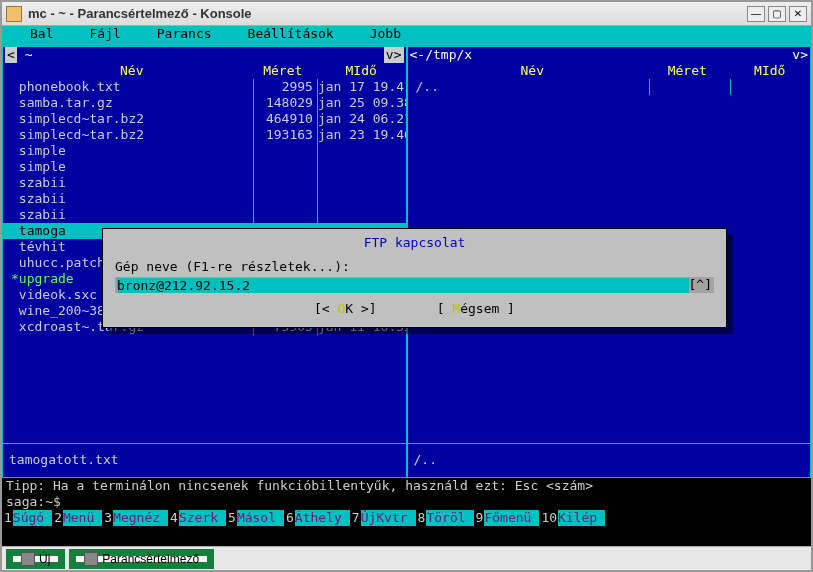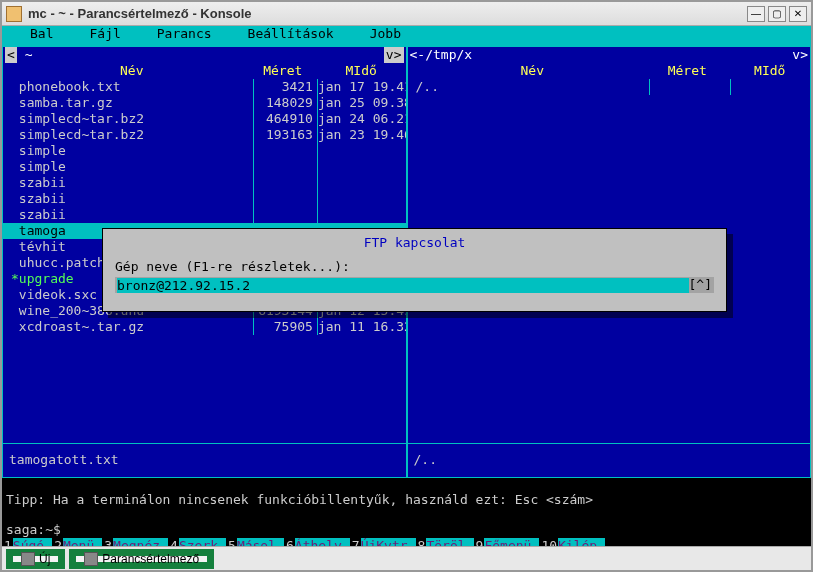--- a/index.html
+++ b/index.html
@@ -126,21 +126,21 @@
   .file-row .sz, .file-row .dt { color: inherit; }
   .panel-status {
     border-top: 1px solid #00c0c0;
     height: 34px;
     padding: 8px 6px 0 6px;
     color: #ccc;
   }
   .tip-line {
     color: #ccc;
     background: #000;
-    padding: 14px 4px;
+    padding: 0 4px;
     white-space: pre;
   }
   .prompt-line {
     color: #ccc;
     padding: 0 4px;
     white-space: pre;
   }
   .fkeys {
     display: flex;
     height: 16px;
@@ -251,21 +251,21 @@
           <span class="path">&nbsp;<span>~</span></span>
           <span style="flex:1"></span>
           <span class="arrow-btn">v&gt;</span>
         </div>
         <div class="panel-header">
           <span class="col col-name-l">Név</span>
           <span class="col col-size-l">Méret</span>
           <span class="col col-date-l">MIdő</span>
         </div>
         <div class="panel-body" id="left-body">
-            <div class="file-row sep-vert"><span class="nm col-name-l"> phonebook.txt</span><span class="sz col-size-l">3421</span><span class="dt col-date-l">jan 17 19.41</span></div>
+            <div class="file-row sep-vert"><span class="nm col-name-l"> phonebook.txt</span><span class="sz col-size-l">2995</span><span class="dt col-date-l">jan 17 19.41</span></div>
             <div class="file-row sep-vert"><span class="nm col-name-l"> samba.tar.gz</span><span class="sz col-size-l">148029</span><span class="dt col-date-l">jan 25 09.38</span></div>
             <div class="file-row sep-vert"><span class="nm col-name-l"> simplecd~tar.bz2</span><span class="sz col-size-l">464910</span><span class="dt col-date-l">jan 24 06.21</span></div>
             <div class="file-row sep-vert"><span class="nm col-name-l"> simplecd~tar.bz2</span><span class="sz col-size-l">193163</span><span class="dt col-date-l">jan 23 19.46</span></div>
             <div class="file-row sep-vert"><span class="nm col-name-l"> simple</span><span class="sz col-size-l"></span><span class="dt col-date-l"></span></div>
             <div class="file-row sep-vert"><span class="nm col-name-l"> simple</span><span class="sz col-size-l"></span><span class="dt col-date-l"></span></div>
             <div class="file-row sep-vert"><span class="nm col-name-l"> szabii</span><span class="sz col-size-l"></span><span class="dt col-date-l"></span></div>
             <div class="file-row sep-vert"><span class="nm col-name-l"> szabii</span><span class="sz col-size-l"></span><span class="dt col-date-l"></span></div>
             <div class="file-row sep-vert"><span class="nm col-name-l"> szabii</span><span class="sz col-size-l"></span><span class="dt col-date-l"></span></div>
             <div class="file-row sep-vert selected"><span class="nm col-name-l"> tamoga</span><span class="sz col-size-l"></span><span class="dt col-date-l"></span></div>
             <div class="file-row sep-vert"><span class="nm col-name-l"> tévhit</span><span class="sz col-size-l"></span><span class="dt col-date-l"></span></div>
@@ -294,20 +294,24 @@
           </div>
         <div class="panel-status">/..</div>
       </div>
 
       <div class="dialog">
         <div class="dialog-title">FTP kapcsolat</div>
         <div>Gép neve (F1-re részletek...):</div>
         <div class="dialog-input-row">
           <input class="dialog-input" value="bronz@212.92.15.2" style="">
           <span class="dialog-suffix">[^]</span>
+        </div>
+        <div class="dialog-buttons">
+          <span class="dbtn">[&lt; <span class="hot">O</span>K &gt;]</span>
+          <span class="dbtn">[ <span class="hot">M</span>égsem ]</span>
         </div>
       </div>
 
     </div>
 
     <div class="tip-line">Tipp: Ha a terminálon nincsenek funkcióbillentyűk, használd ezt: Esc &lt;szám&gt;</div>
     <div class="prompt-line">saga:~$ </div>
 
     <div class="fkeys" id="fkeys">
         <span class="fkey-num">1</span>

